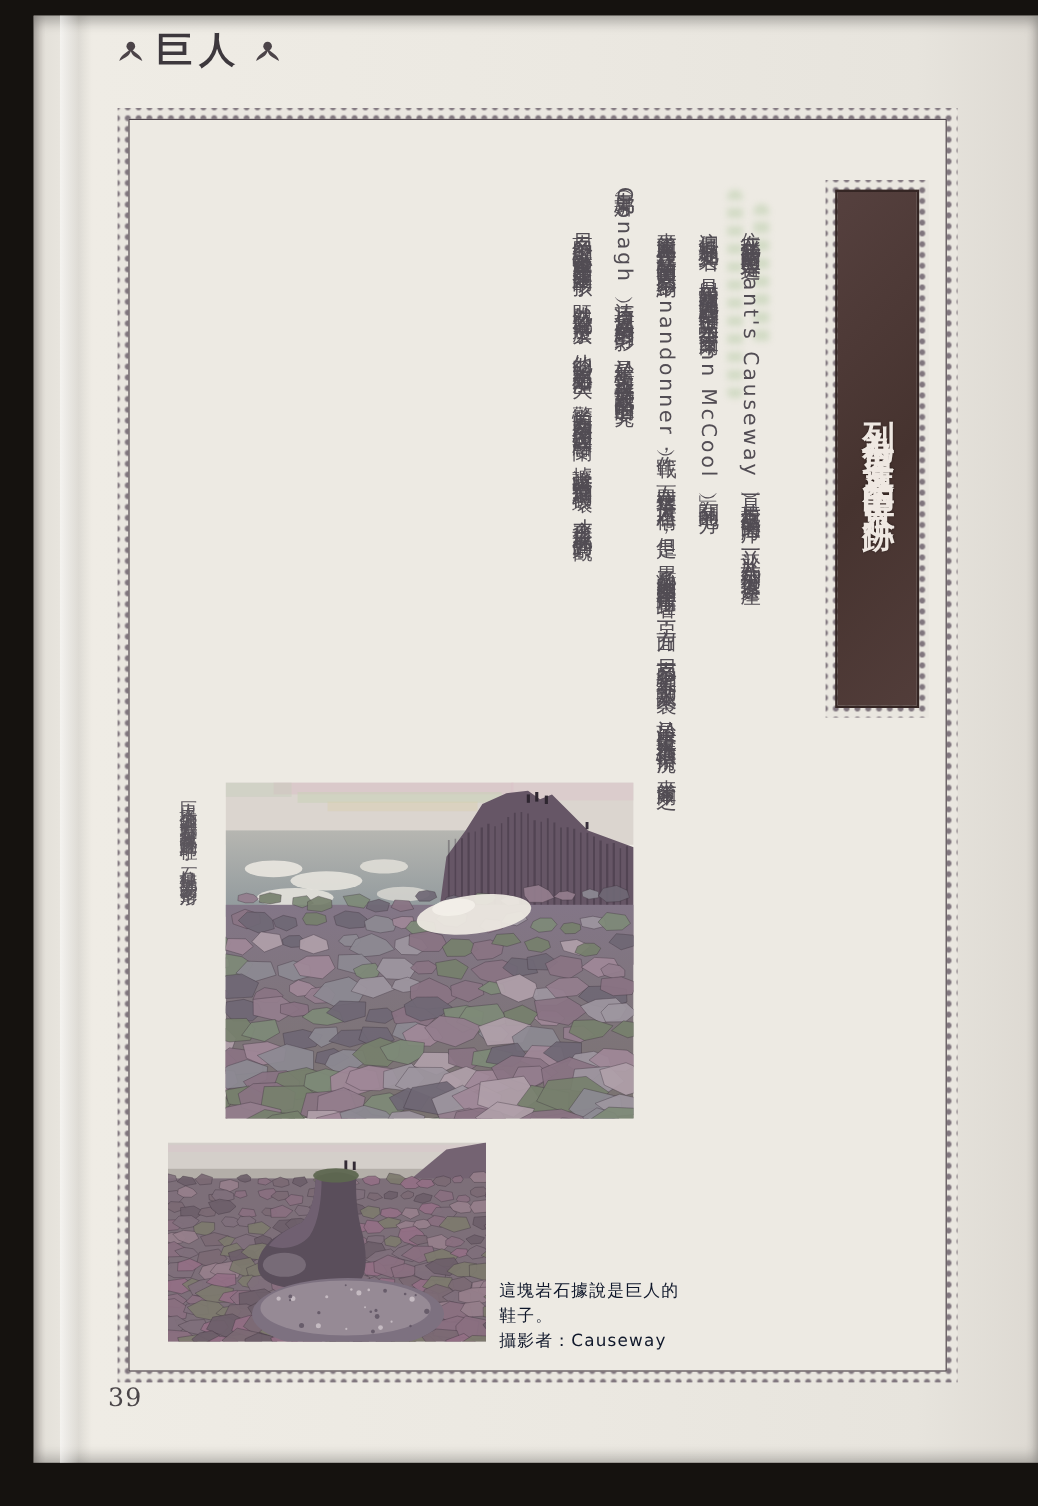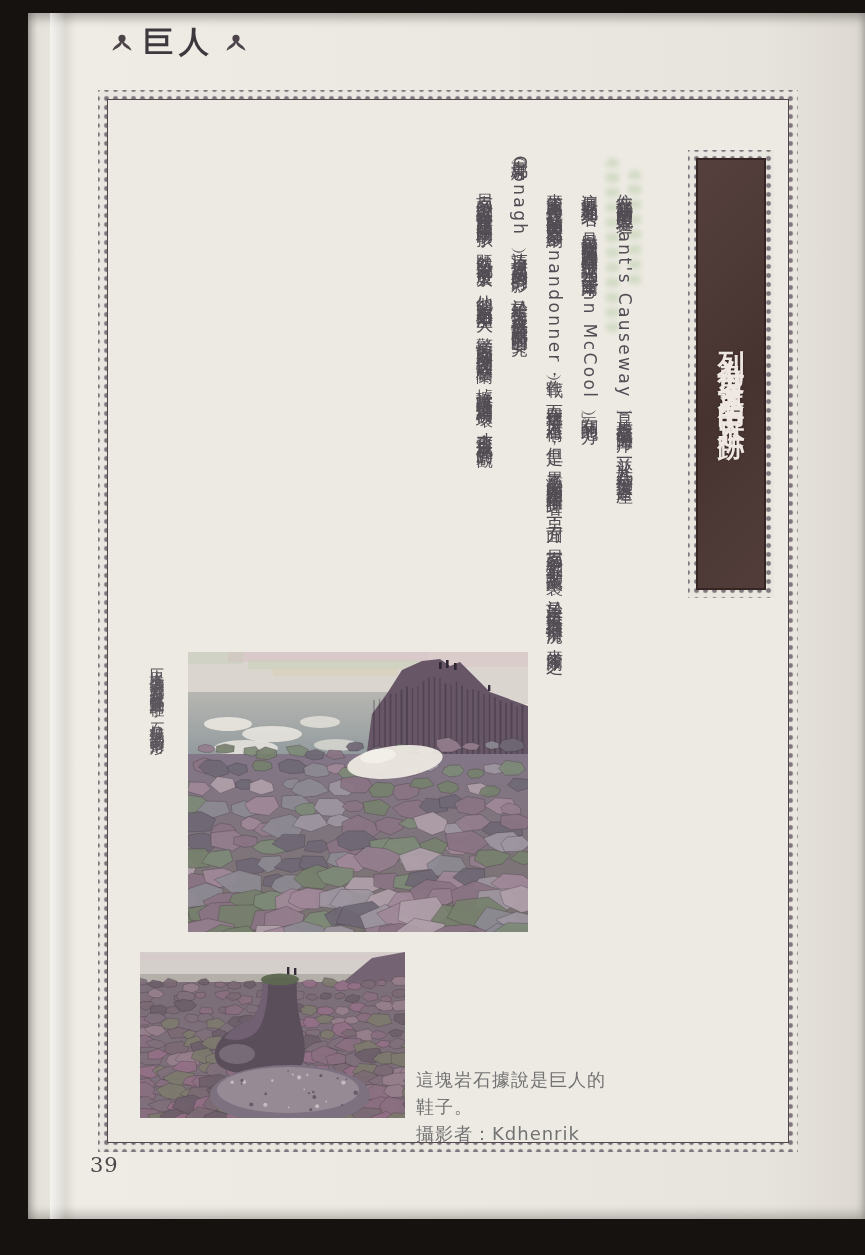--- a/index.html
+++ b/index.html
@@ -5,21 +5,21 @@
   html,body{margin:0;padding:0;}
   body{width:865px;height:1255px;background:#15120f;position:relative;overflow:hidden;
        font-family:"DejaVu Sans",sans-serif;}
   .page{position:absolute;left:28px;top:13px;right:0;bottom:36px;
         background:linear-gradient(90deg,#cfcac4 0,#e4e1da 1.2%,#efece5 6%,#ebe8e1 55%,#e7e4dd 88%,#ddd9d2 100%);
         box-shadow:inset 0 6px 10px rgba(0,0,0,.25), inset 0 -6px 10px rgba(0,0,0,.2);}
   .page::before{content:"";position:absolute;left:22px;top:0;bottom:0;width:26px;
         background:linear-gradient(90deg,rgba(255,255,255,.55),rgba(0,0,0,.06) 60%,rgba(0,0,0,0));}
 
   
-  .hdr{position:absolute;left:82px;top:9px;display:flex;align-items:center;gap:9px;color:#433d42;}
+  .hdr{position:absolute;left:69px;top:9px;display:flex;align-items:center;gap:9px;color:#433d42;}
   .hdr .ttl{font-size:30px;font-weight:bold;letter-spacing:6px;color:#3d383d;}
   .orn{width:24px;height:24px;display:block;}
   .orn path,.orn circle{fill:#4c4449;}
 
   
   .lace{background-color:#e9e6df;
         background-image:radial-gradient(circle,#80767e 1.7px,rgba(128,118,126,.5) 2.4px,rgba(128,118,126,0) 3.2px);
         background-size:9px 9px;background-position:4px 4px;}
   .frame{position:absolute;left:70px;top:77px;width:700px;height:1062px;}
   .frame-inner{position:absolute;inset:9px;background:#edeae3;border:1.6px solid #50474d;}
@@ -38,21 +38,21 @@
   
   .article{position:absolute;top:46px;right:146px;width:522px;height:502px;writing-mode:vertical-rl;
          font-size:17px;line-height:2.06;letter-spacing:2.4px;color:#524d54;}
   .article p{margin:0;text-indent:2em;}
 
   
   .photo1{position:absolute;left:80px;top:552px;width:340px;height:280px;display:block;}
   .photo2{position:absolute;left:32px;top:852px;width:265px;height:166px;display:block;}
   .cap1{position:absolute;left:16px;top:556px;height:316px;width:46px;writing-mode:vertical-rl;
         font-size:15px;line-height:1.85;letter-spacing:2px;color:#5b565d;}
-  .cap2{position:absolute;left:308px;top:966px;font-size:18px;line-height:1.5;letter-spacing:1px;color:#737373;}
+  .cap2{position:absolute;left:308px;top:966px;font-size:14px;line-height:1.5;letter-spacing:1px;color:#0f172a;}
 
   .pageno{position:absolute;left:62px;bottom:42px;font-family:"DejaVu Serif",serif;
         font-size:21px;color:#4b4649;letter-spacing:1px;margin-top:44px;}
 </style>
 </head>
 <body>
 
 <div class="page">
 
   <div class="hdr">
@@ -615,20 +615,20 @@
             <circle cx="148.1" cy="119.1" r="0.8" fill="#5c5160" opacity="0.8"></circle>
             <circle cx="92.2" cy="130.2" r="1.8" fill="#cfc5cc" opacity="0.8"></circle>
             <circle cx="125.7" cy="141.9" r="1.4" fill="#5c5160" opacity="0.8"></circle>
             <circle cx="173.3" cy="140.0" r="1.3" fill="#5c5160" opacity="0.8"></circle>
           </g>
       </svg>
 
       <div class="cap2">
         <div>這塊岩石據說是巨人的</div>
         <div>鞋子。</div>
-        <div>攝影者：Kdhenrik</div>
+        <div>攝影者：Causeway</div>
       </div>
 
     </div>
   </div>
 
   <div class="pageno">39</div>
 </div>
 
 </body></html>

